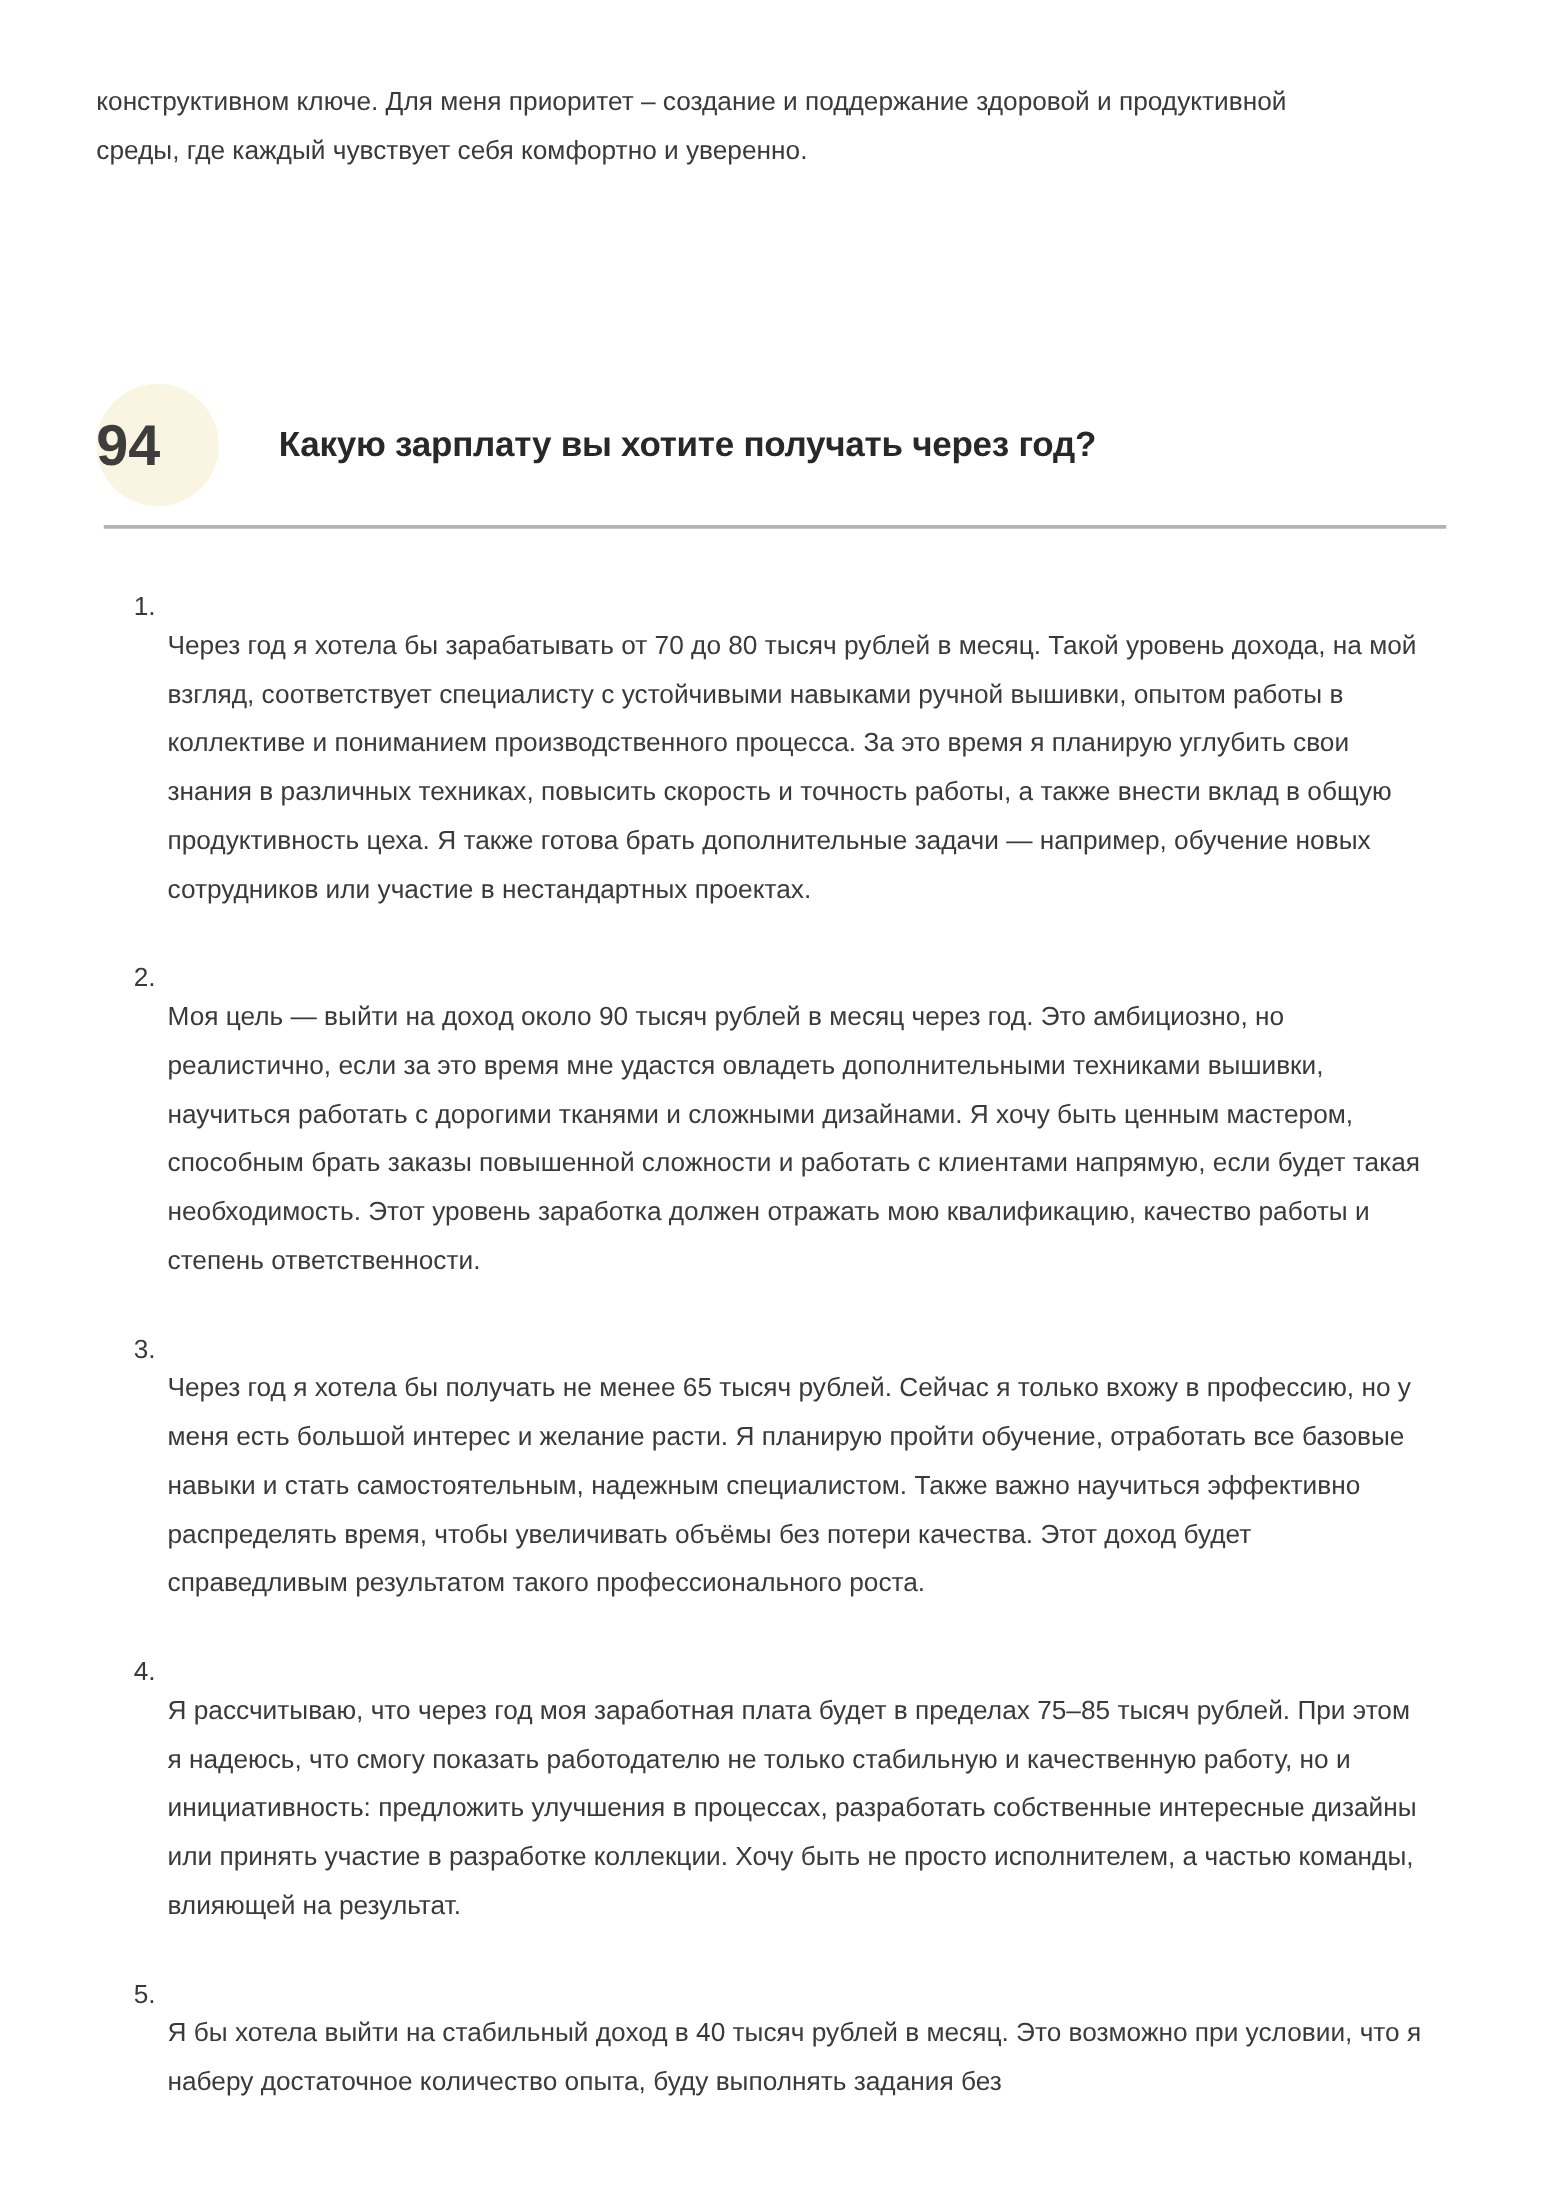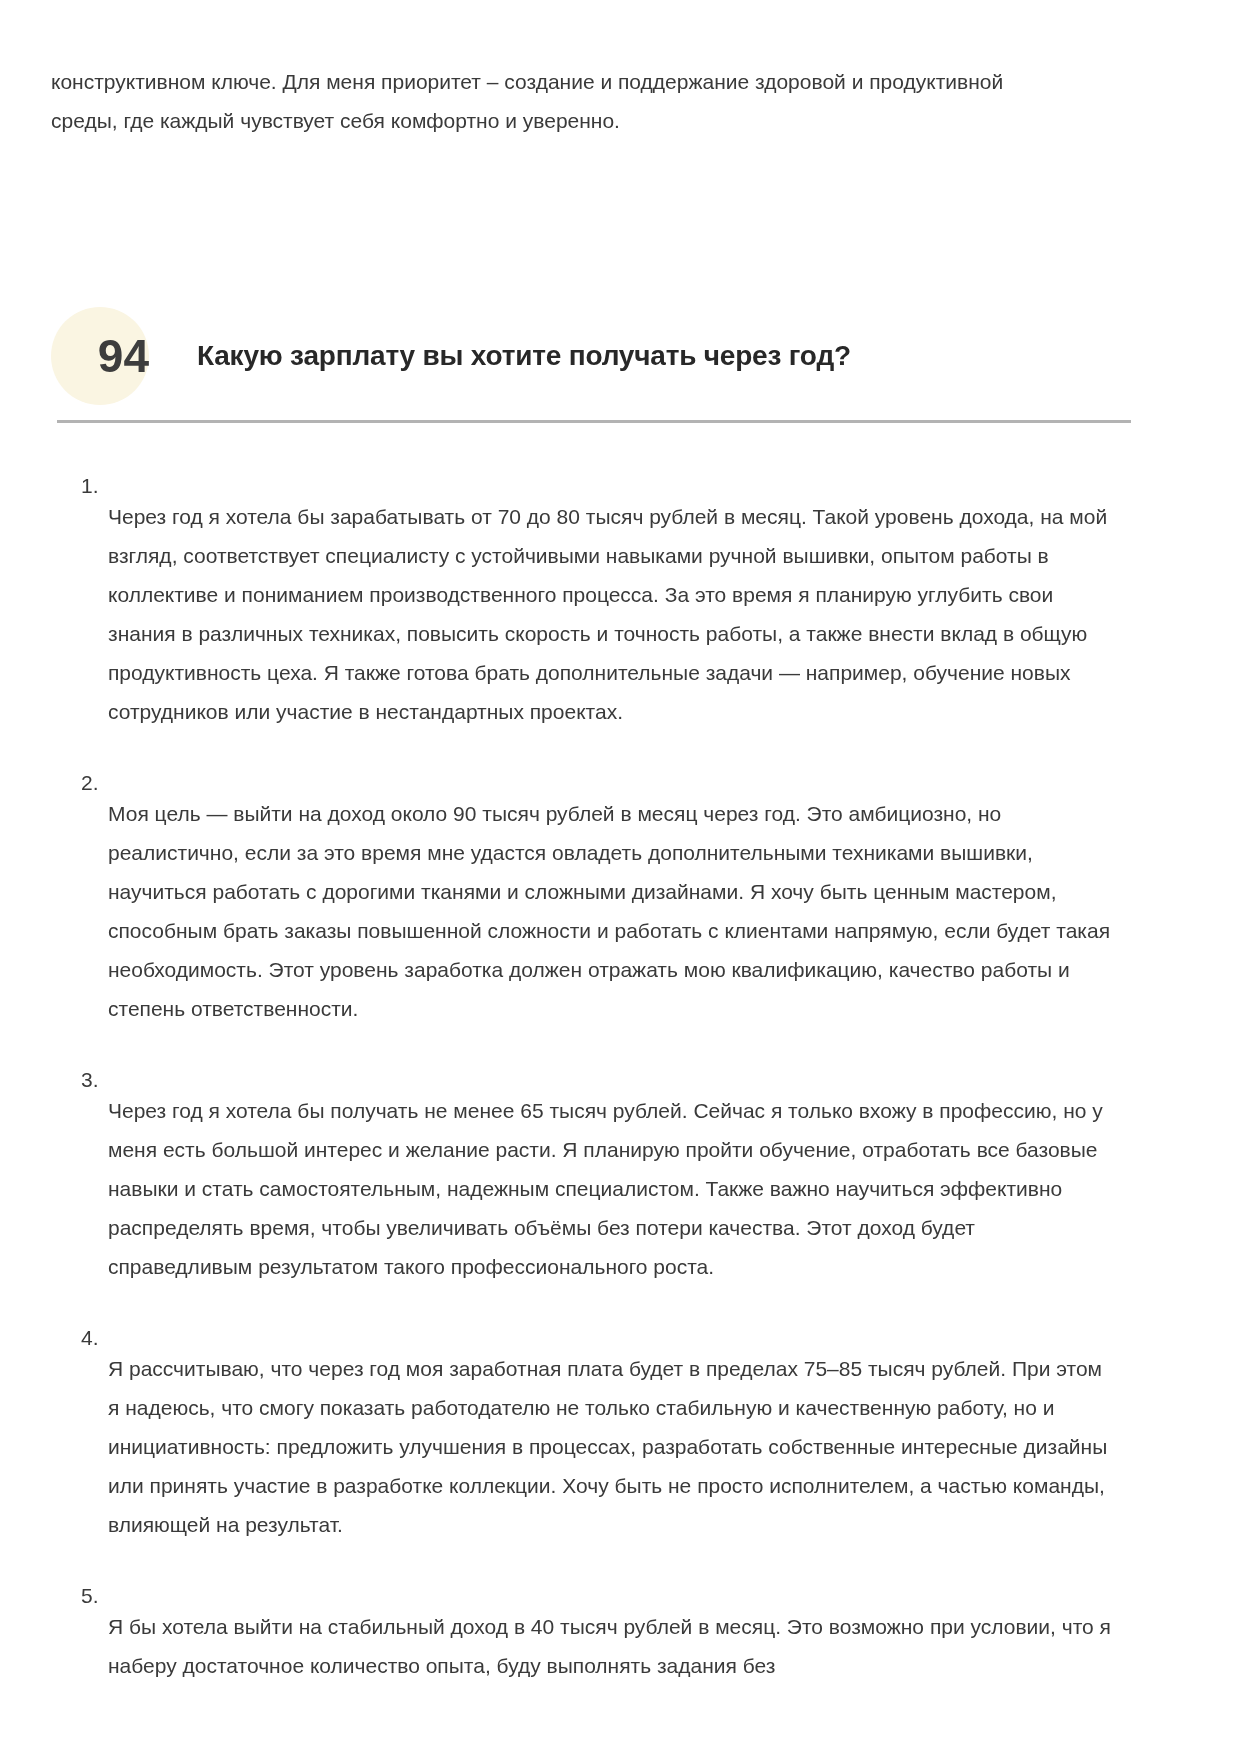--- a/index.html
+++ b/index.html
@@ -8,21 +8,21 @@
     width: 1239px;
     height: 1753px;
     background: #ffffff;
     overflow: hidden;
     font-family: "Liberation Sans", "DejaVu Sans", sans-serif;
   }
 
   .page {
     width: 1239px;
     height: 1753px;
-    padding: 62px 82px 0 51px;
+    padding: 62px 82px 0 77px;
   }
 
   .continuation {
     max-width: 1000px;
     font-size: 21px;
     line-height: 39px;
     color: var(--body-text, #3a3a3a);
   }
 
   .question-header {
@@ -35,21 +35,21 @@
   .badge {
     width: 98px;
     height: 98px;
     border-radius: 50%;
     background: var(--badge-bg, #faf5e2);
     color: var(--badge-text, #3d3d3d);
     font-size: 46px;
     font-weight: 700;
     display: flex;
     align-items: center;
-    justify-content: flex-end;
+    justify-content: flex-start;
     flex-shrink: 0;
   }
 
   .question-title {
     font-size: 28px;
     font-weight: 700;
     color: var(--heading-text, #282828);
     letter-spacing: -0.2px;
   }
 

